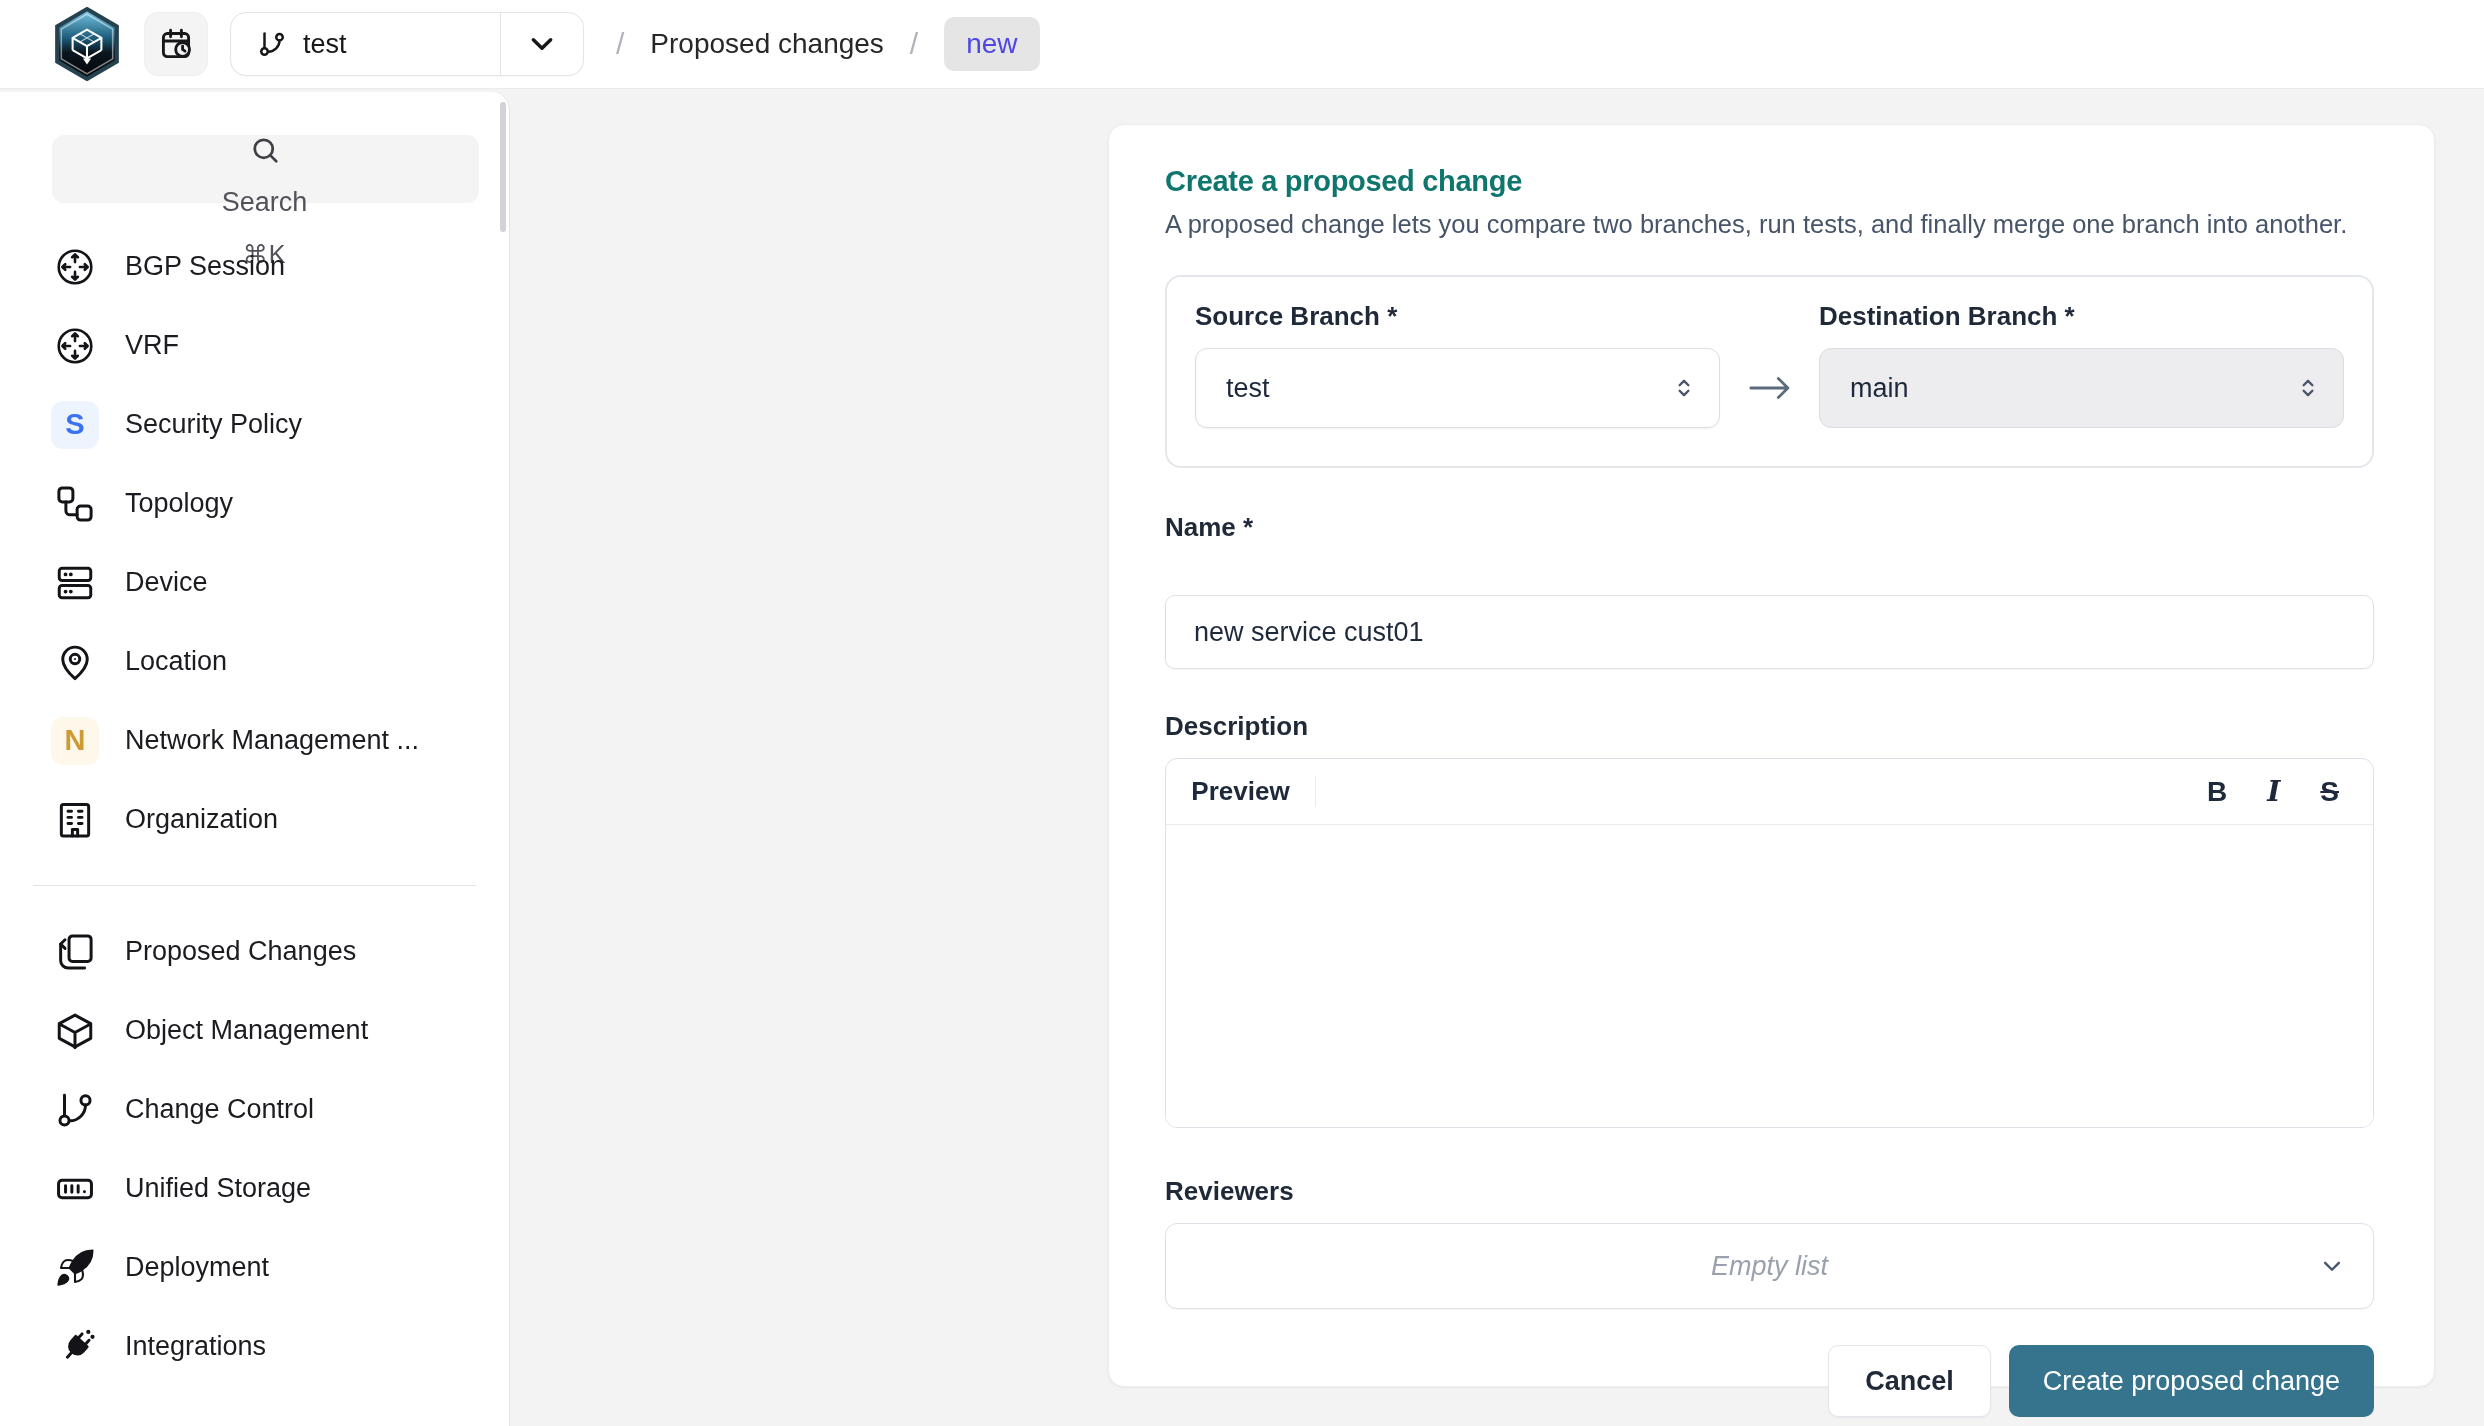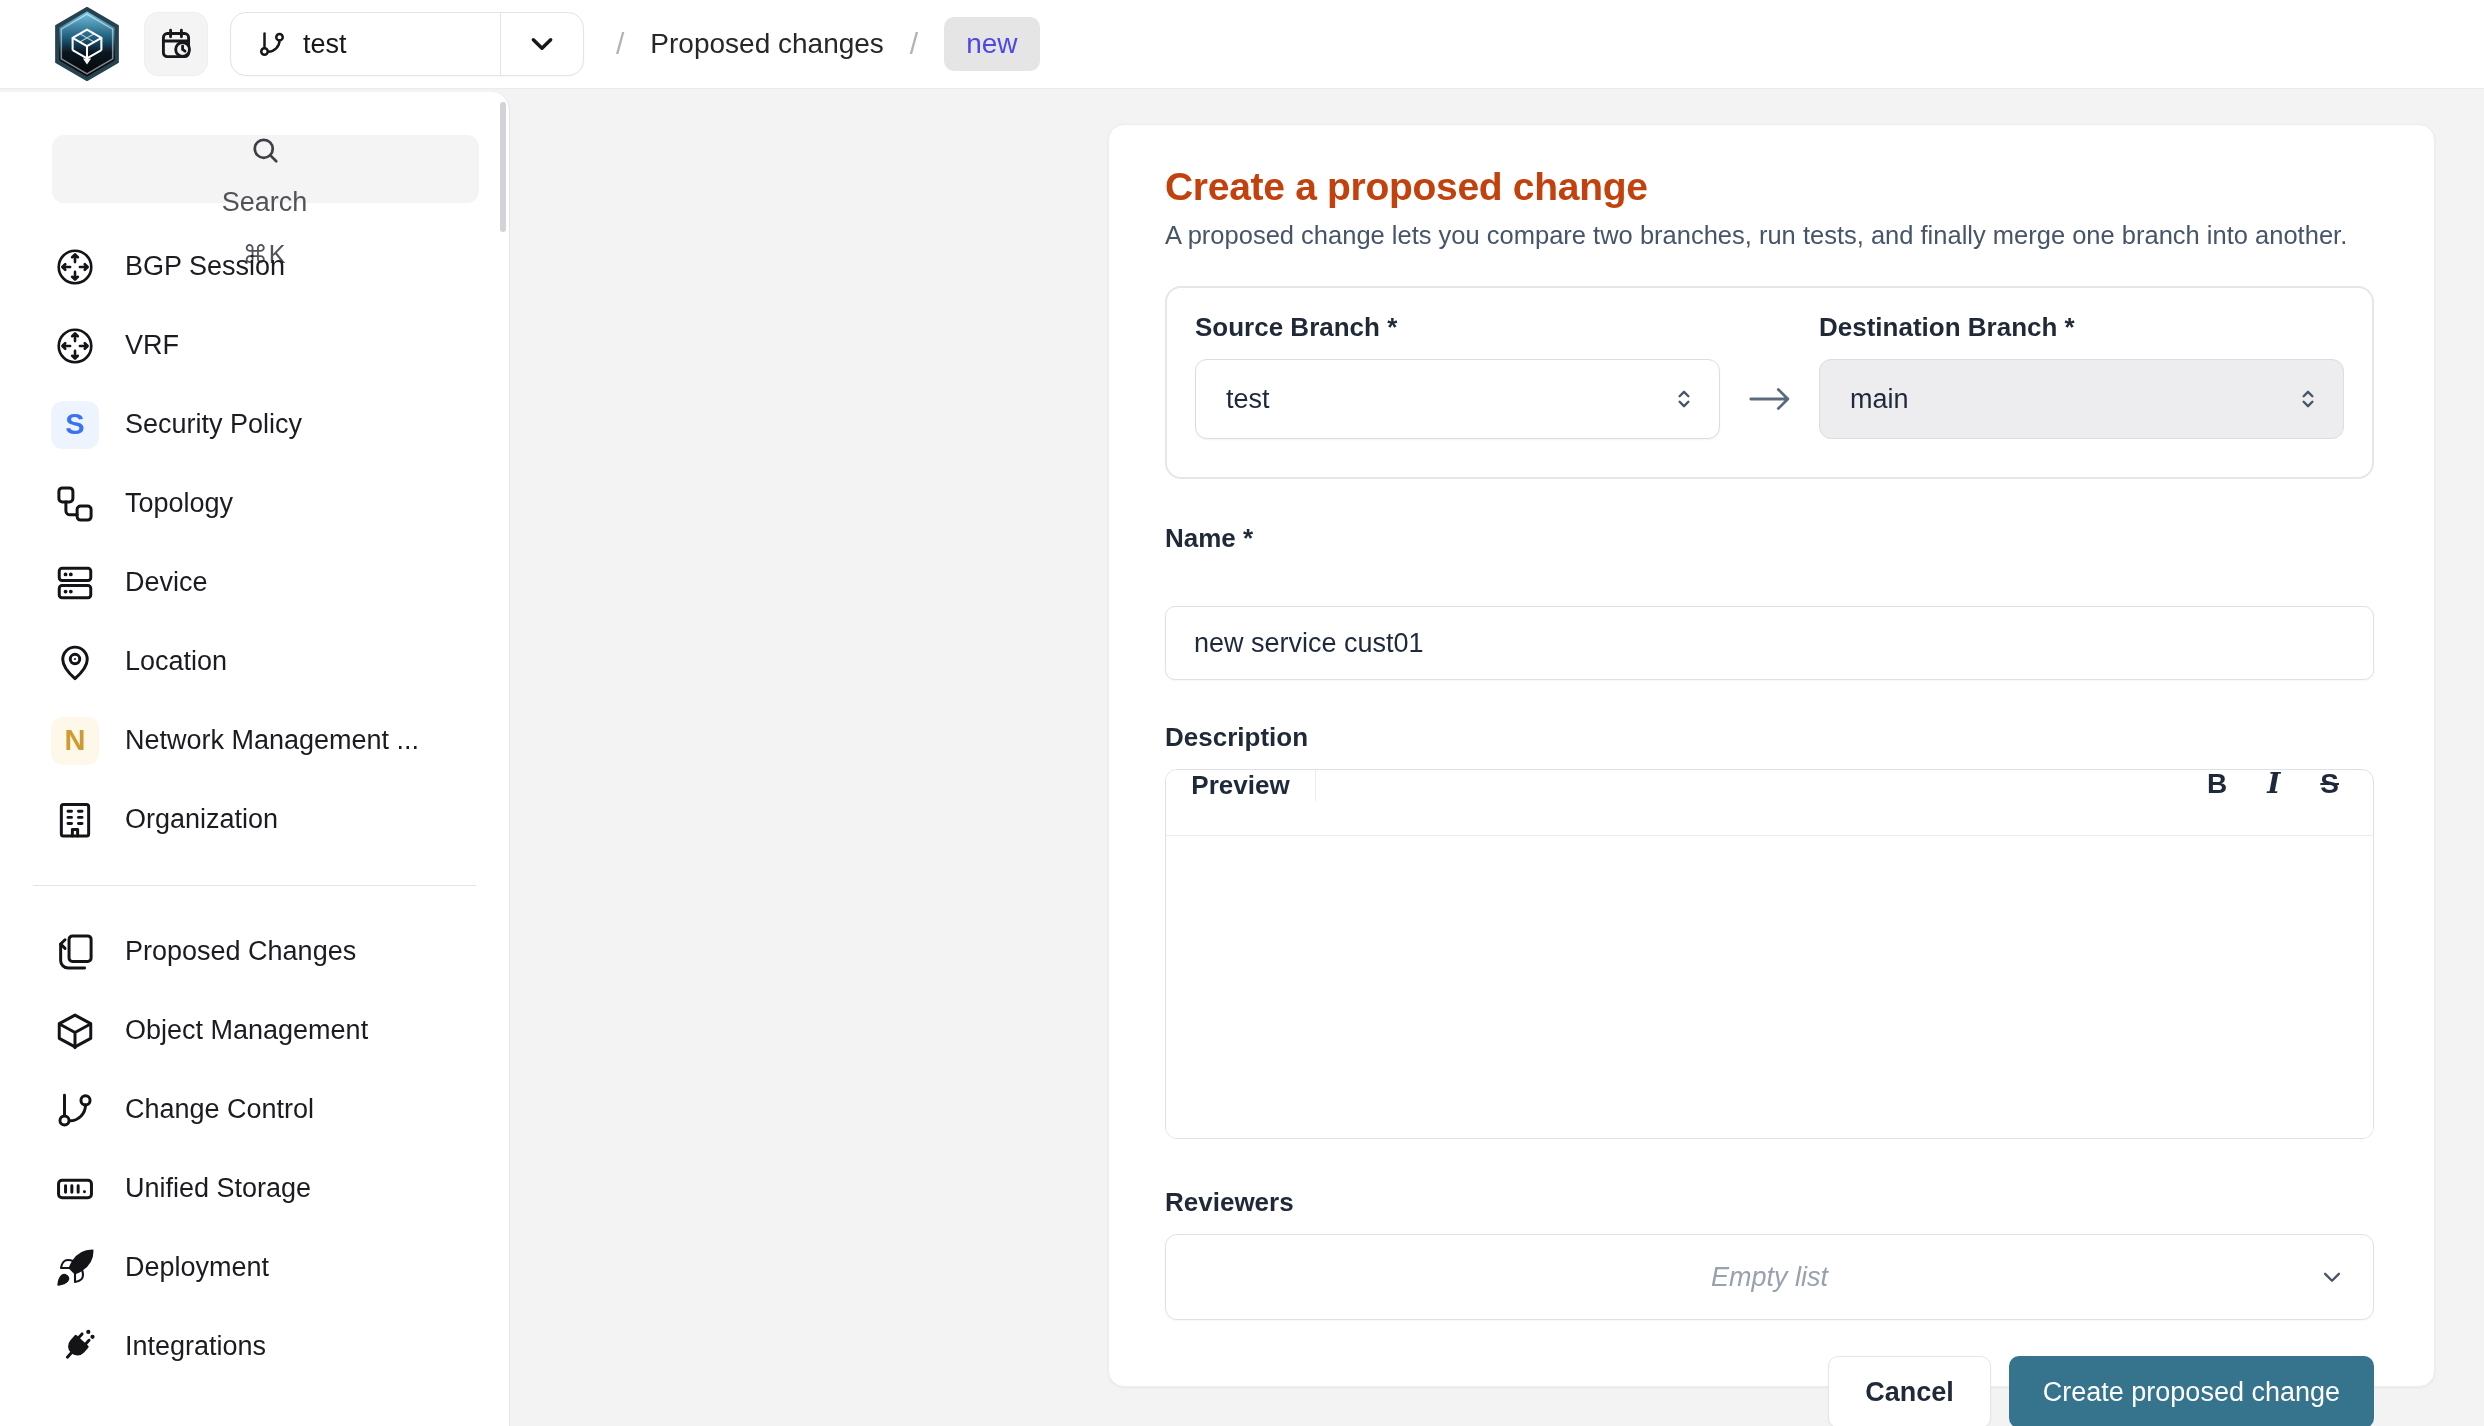--- a/index.html
+++ b/index.html
@@ -36,42 +36,42 @@
   .nav-icon.letter { border-radius:12px; font-size:29px; font-weight:600; }
   .letter-s { background:#eef4fe; color:#3b72f2; }
   .letter-n { background:#fdf8e9; color:#cf9a31; }
   .nav-divider { border:0; border-top:1px solid #e4e4e7; margin:26px 33px; }
   .scroll-thumb { position:absolute; top:10px; right:3px; width:6px; height:130px; border-radius:3px; background:#d2d2d7; }
 
   
   .card { position:absolute; left:1108px; top:124px; width:1327px; height:1263px; background:#fff;
           border-radius:16px; border:1px solid #ededf0; box-shadow:0 1px 3px rgba(0,0,0,.05);
           padding:40px 60px 0 56px; z-index:1; }
-  .page-title { font-size:39px; font-weight:700; color:#c2410c; letter-spacing:-.3px; }
+  .page-title { font-size:29px; font-weight:700; color:#0f766e; letter-spacing:-.3px; }
   .subtitle { margin-top:12px; font-size:25.5px; color:#475569; }
 
   .branch-panel { margin-top:36px; border:2px solid #e3e7eb; border-radius:16px; padding:24px 28px 38px;
                   display:flex; align-items:flex-end; }
   .bp-field { width:525px; }
   .f-label { display:block; font-size:26px; font-weight:600; color:#1f2937; margin-bottom:16px; }
   .select { height:80px; border:1.5px solid #d9dee4; border-radius:12px; background:#fff; display:flex;
             align-items:center; justify-content:space-between; padding:0 20px 0 30px; font-size:27px; color:#1e293b;
             box-shadow:0 1px 2px rgba(16,24,40,.05); cursor:pointer; }
   .select.gray { background:#ededef; border-color:#dcdce1; box-shadow:none; }
   .stepper, .rev-caret { color:#475569; flex:none; }
   .bp-arrow { flex:1; height:80px; display:flex; align-items:center; justify-content:center; color:#5b6b7d; }
 
   .block-name { margin-top:44px; }
   .text-input { width:100%; height:74px; border:1.5px solid #dde1e7; border-radius:10px; padding:0 28px;
                 font-size:27px; color:#1e293b; font-family:inherit; background:#fff;
                 box-shadow:0 1px 2px rgba(16,24,40,.04); outline:none;margin-top:36px; }
 
   .block-desc { margin-top:42px; }
   .editor { border:1.5px solid #dde1e7; border-radius:12px; overflow:hidden; background:#fff; }
-  .editor-head { height:66px; display:flex; align-items:flex-start; border-bottom:1.5px solid #e8ebef; }
+  .editor-head { height:66px; display:flex; align-items:center; border-bottom:1.5px solid #e8ebef; }
   .tab { width:150px; display:flex; align-items:center; justify-content:center; font-size:26px; font-weight:600;
          color:#1e293b; border-right:1.5px solid #e8ebef; background:#fff; cursor:pointer; }
   .fmt { margin-left:auto; display:flex; align-items:center; gap:40px; padding:0 34px; }
   .fmt button { border:0; background:none; padding:0; cursor:pointer; font-size:28px; font-weight:700;
                 color:#1e293b; font-family:inherit; line-height:1; }
   .fmt .i { font-style:italic; font-family:"DejaVu Serif", serif; }
   .fmt .s { text-decoration:line-through; }
   .editor-body { height:302px; background:#fff; }
 
   .block-rev { margin-top:48px; }

